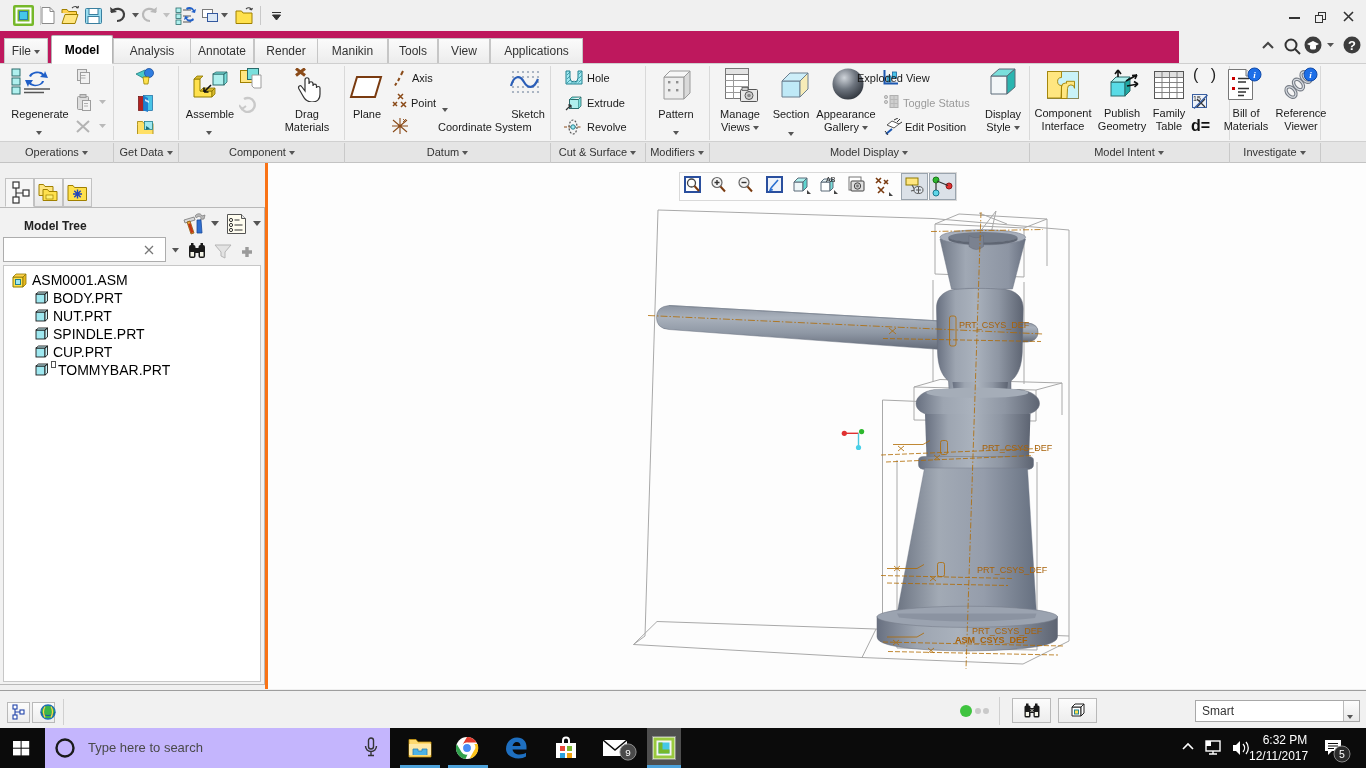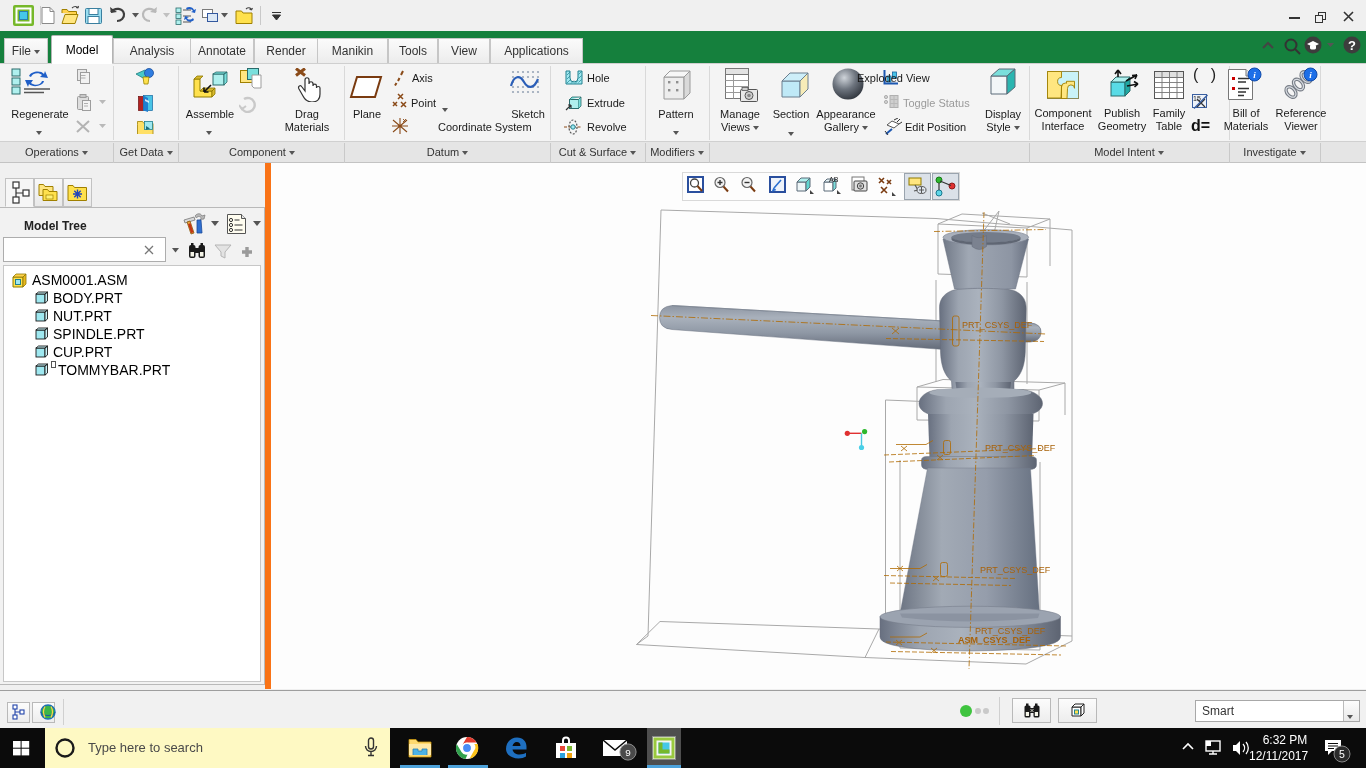--- a/index.html
+++ b/index.html
@@ -3,49 +3,49 @@
 <meta charset="utf-8">
 <style>
 *{margin:0;padding:0;box-sizing:border-box}
 html,body{width:1366px;height:768px;overflow:hidden;background:#f0f0f0;font-family:"Liberation Sans",sans-serif}
 #root{position:relative;width:1366px;height:768px}
 .abs{position:absolute}
 
 #titlebar{position:absolute;left:0;top:0;width:1366px;height:31px;background:#f0f0f0}
 #title{position:absolute;left:212px;right:0;top:7px;text-align:center;font-size:12px;font-weight:bold;color:#111}
 
-#tabrow{position:absolute;left:0;top:31px;width:1366px;height:32px;background:#15803d}
+#tabrow{position:absolute;left:0;top:31px;width:1179px;height:32px;background:#be185d}
 .tab{position:absolute;top:7px;height:25px;line-height:25px;text-align:center;font-size:12px;color:#333;background:linear-gradient(#fbfbfb,#ececec);border:1px solid #c6c6c6;border-bottom:none}
-.tab.sel{top:4px;height:28px;line-height:28px;background:#fff;font-weight:normal;color:#000;border:1px solid #b4b4b4;border-bottom:none;border-radius:2px 2px 0 0;z-index:3}
+.tab.sel{top:4px;height:28px;line-height:28px;background:#fff;font-weight:bold;color:#000;border:1px solid #b4b4b4;border-bottom:none;border-radius:2px 2px 0 0;z-index:3}
 
 #ribbon{position:absolute;left:0;top:63px;width:1366px;height:78px;background:#f4f4f4;border-top:1px solid #cfcfcf}
 #band{position:absolute;left:0;top:141px;width:1366px;height:22px;background:#e5e5e5;border-top:1px solid #d0d0d0;border-bottom:1px solid #c3c3c3}
 .bandlbl{position:absolute;top:0;height:20px;line-height:20px;text-align:center;font-size:11px;color:#333}
 .bandsep{position:absolute;top:1px;height:20px;width:1px;background:#c9c9c9}
 .gsep{position:absolute;top:2px;height:74px;width:1px;background:#d9d9d9}
 .rlbl{position:absolute;font-size:11px;color:#1a1a1a;text-align:center;white-space:nowrap}
 .rlblg{position:absolute;font-size:11px;color:#9a9a9a;text-align:right;white-space:nowrap}
 .dd{display:inline-block;width:0;height:0;border-left:3.5px solid transparent;border-right:3.5px solid transparent;border-top:4px solid #555;vertical-align:middle}
 
 #main{position:absolute;left:0;top:163px;width:1366px;height:527px;background:#f0f0f0}
-#gfx{position:absolute;left:265px;top:0;width:1101px;height:526px;background:#fdfdfd;border-left:6px solid #f97316}
+#gfx{position:absolute;left:265px;top:0;width:1101px;height:526px;background:#fdfdfd;border-left:3px solid #f97316}
 
 #ptabs{position:absolute;left:0;top:15px;height:29px}
 .ptab{position:absolute;top:0;width:29px;height:29px;background:linear-gradient(#f8f8f8,#e9e9e9);border:1px solid #c2c2c2;text-align:center}
 .ptab svg{margin-top:0px}
 .ptab.sel{background:#f6f6f6;border-bottom:1px solid #f6f6f6;z-index:2}
 #panel{position:absolute;left:0;top:44px;width:265px;height:478px;background:#f2f2f2;border:1px solid #b9b9b9;border-left:none}
 #ptree{position:absolute;left:3px;top:57px;width:258px;height:417px;background:#fff;border:1px solid #c7c7c7}
 .trow{position:absolute;left:0;font-size:14px;color:#000;white-space:nowrap}
 
 #status{position:absolute;left:0;top:690px;width:1366px;height:38px;background:#f1f1f1;border-top:1px solid #9e9e9e}
 .sbtn{position:absolute;background:linear-gradient(#fcfcfc,#ededed);border:1px solid #b9b9b9}
 
 #taskbar{position:absolute;left:0;top:728px;width:1366px;height:40px;background:#0b0b0b}
-#search{position:absolute;left:45px;top:0px;width:345px;height:40px;background:#fef9c3}
+#search{position:absolute;left:45px;top:0px;width:345px;height:40px;background:#c4b5fd}
 .ul{position:absolute;top:37px;height:3px;background:#4da2da}
 </style>
 </head>
 <body>
 <div id="root">
 
 <div id="titlebar">
   <svg class="abs" id="qat" style="left:10px;top:4px" width="290" height="24" viewBox="0 0 290 24">
 
     <rect x="3" y="1" width="21" height="21" rx="2" fill="#76b82a"></rect>
@@ -417,20 +417,21 @@
   <div class="rlbl" style="left:1265px;top:56px;width:72px">Viewer</div>
 </div>
 
 <div id="band">
   <div class="bandlbl" style="left:0px;width:113px">Operations <span class="dd"></span></div>
   <div class="bandlbl" style="left:113px;width:66px">Get Data <span class="dd"></span></div>
   <div class="bandlbl" style="left:179px;width:166px">Component <span class="dd"></span></div>
   <div class="bandlbl" style="left:345px;width:205px">Datum <span class="dd"></span></div>
   <div class="bandlbl" style="left:550px;width:95px">Cut &amp; Surface <span class="dd"></span></div>
   <div class="bandlbl" style="left:645px;width:64px">Modifiers <span class="dd"></span></div>
+  <div class="bandlbl" style="left:709px;width:320px">Model Display <span class="dd"></span></div>
   <div class="bandlbl" style="left:1029px;width:200px">Model Intent <span class="dd"></span></div>
   <div class="bandlbl" style="left:1229px;width:91px">Investigate <span class="dd"></span></div>
   <div class="bandsep" style="left:113px"></div>
   <div class="bandsep" style="left:178px"></div>
   <div class="bandsep" style="left:344px"></div>
   <div class="bandsep" style="left:550px"></div>
   <div class="bandsep" style="left:645px"></div>
   <div class="bandsep" style="left:709px"></div>
   <div class="bandsep" style="left:1029px"></div>
   <div class="bandsep" style="left:1229px"></div>

